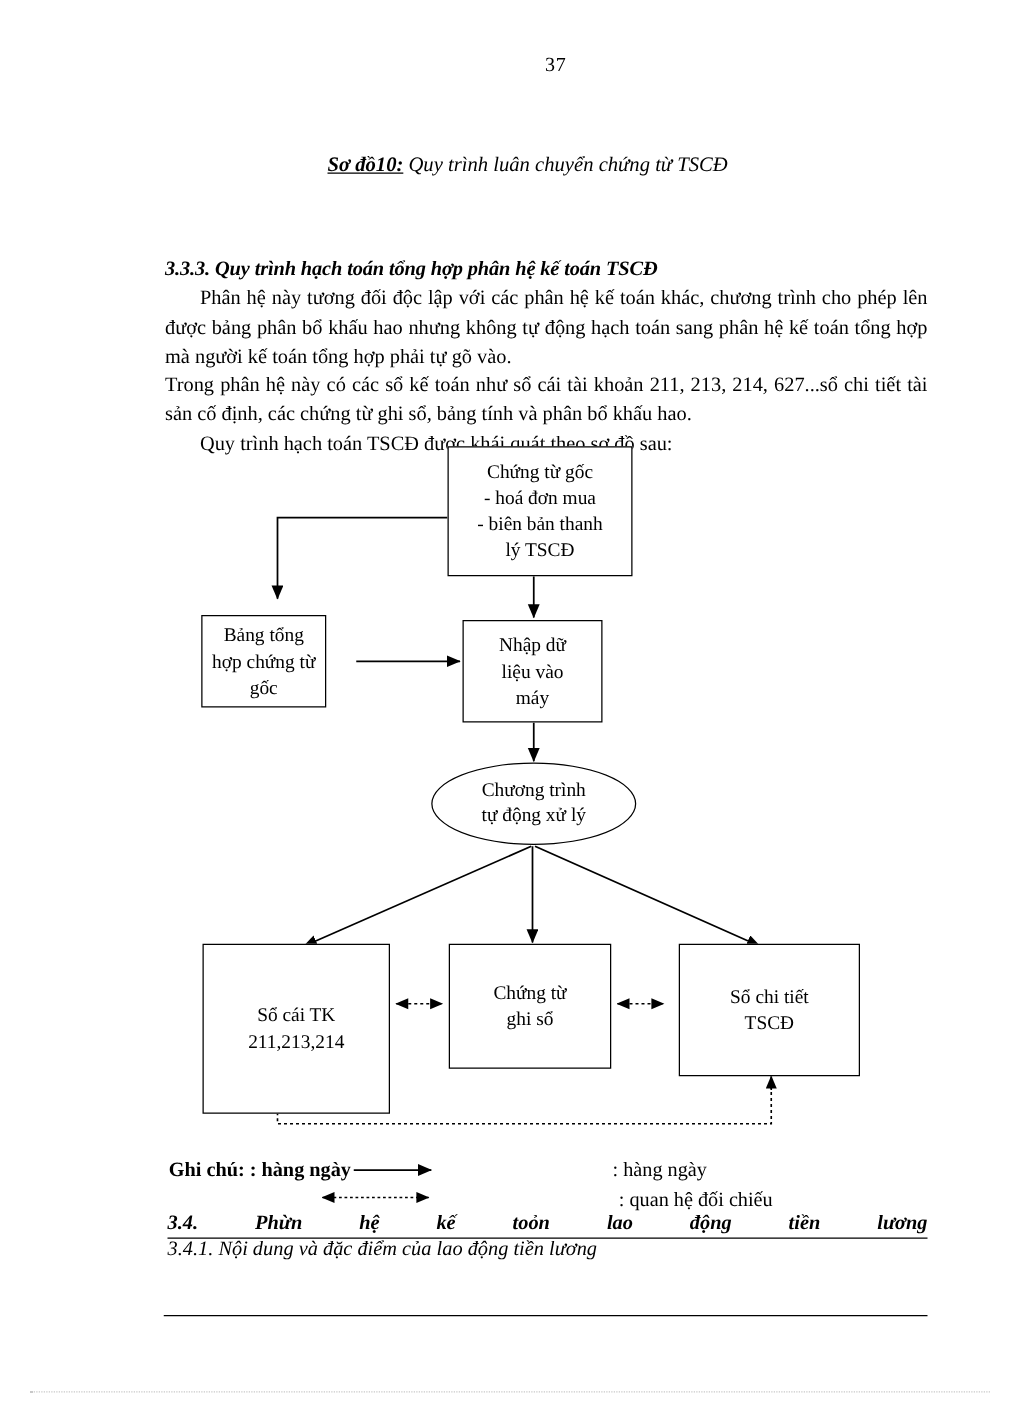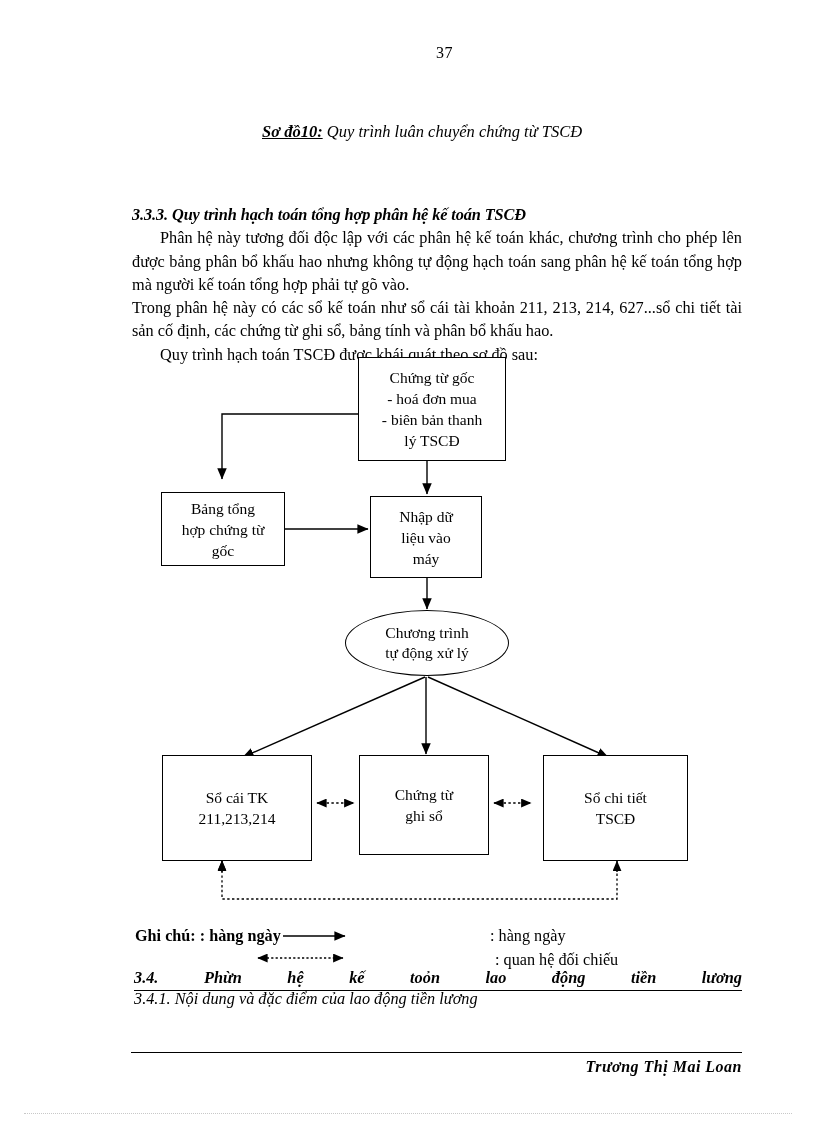--- a/index.html
+++ b/index.html
@@ -239,38 +239,38 @@
     <path d="M258,958 L343,958" stroke="#000" stroke-width="1.3" fill="none" stroke-dasharray="2.2,2.2" marker-end="url(#arrowDot)" marker-start="url(#arrowDotStart)"></path>
   </svg>
 
   <div class="node" style="left:358px; top:357px; width:148px; height:104px;">
     <div class="node-text" style="white-space:pre-line;">Chứng từ gốc
 - hoá đơn mua
 -  biên bản thanh
 lý TSCĐ</div>
   </div>
 
-  <div class="node" style="left:161px; top:492px; width:124px; height:74px;">
+  <div class="node" style="left:161px; top:492px; width:100px; height:74px;">
     <div class="node-text" style="white-space:pre-line;">Bảng tổng
 hợp chứng từ
 gốc</div>
   </div>
 
   <div class="node" style="left:370px; top:496px; width:112px; height:82px;align-items:center;">
     <div class="node-text" style="white-space:pre-line;">Nhập  dữ
 liệu vào
 máy</div>
   </div>
 
   <div class="node ellipse" style="left:345px; top:610px; width:164px; height:66px;">
     <div class="node-text" style="white-space:pre-line;">Chương  trình
 tự động xử lý</div>
   </div>
 
-  <div class="node" style="left:162px; top:755px; width:150px; height:106px;">
+  <div class="node" style="left:162px; top:755px; width:150px; height:136px;">
     <div class="node-text" style="white-space:pre-line;">Sổ cái TK
 211,213,214</div>
   </div>
 
   <div class="node" style="left:359px; top:755px; width:130px; height:100px;">
     <div class="node-text" style="white-space:pre-line;">Chứng từ
 ghi sổ</div>
   </div>
 
   <div class="node" style="left:543px; top:755px; width:145px; height:106px;">
@@ -296,16 +296,15 @@
     <span>kế</span>
     <span>toỏn</span>
     <span>lao</span>
     <span>động</span>
     <span>tiền</span>
     <span>lương</span>
   </div>
   <div class="sec341">3.4.1. Nội dung và đặc điểm của lao động tiền lương</div>
 
   <div class="footer-rule"></div>
-  <div class="footer-name">Trương Thị Mai Loan</div>
   <div class="scan-edge"></div>
 
 </div>
 
 </body></html>

